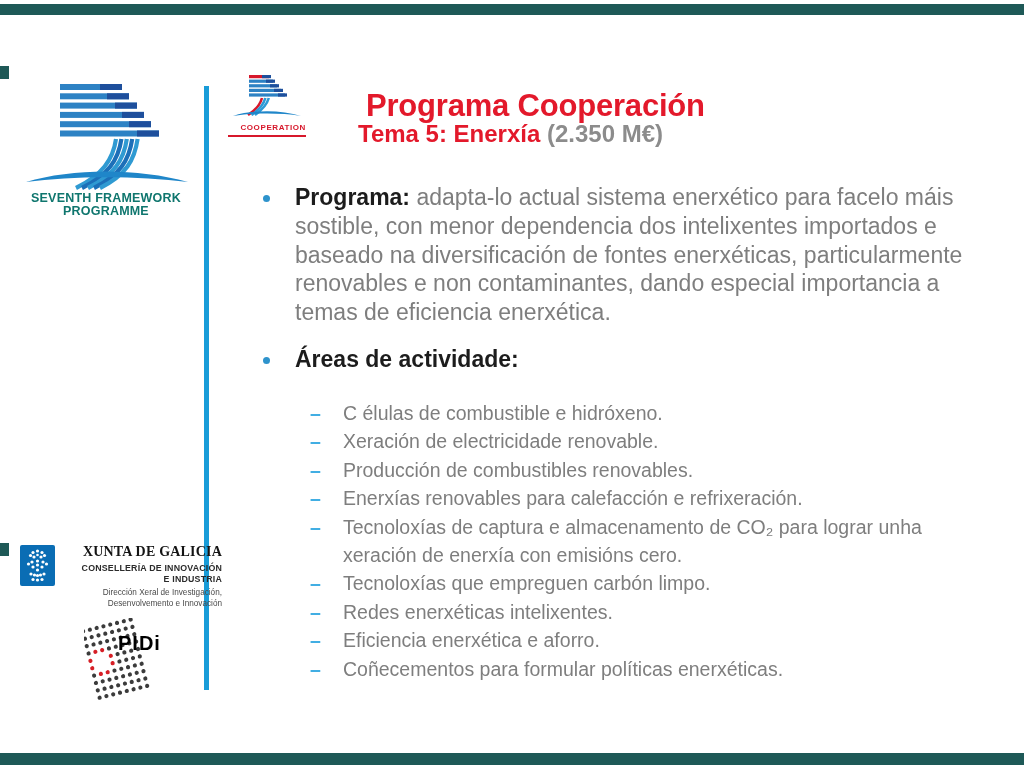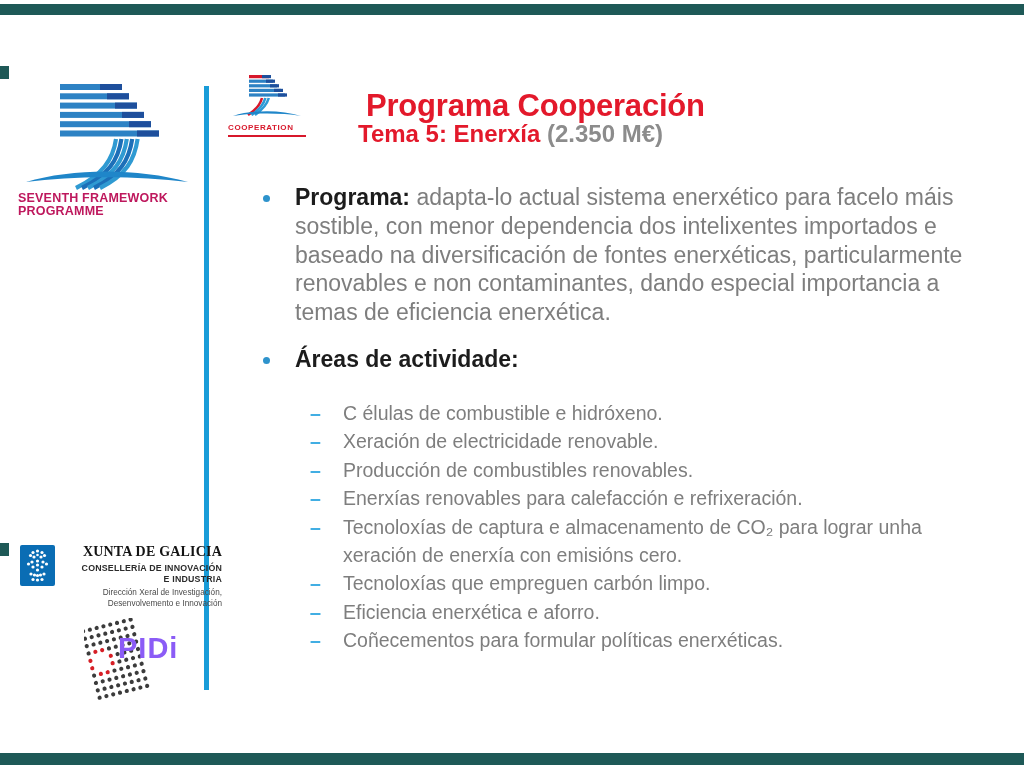--- a/index.html
+++ b/index.html
@@ -13,25 +13,25 @@
   .edge-square{position:absolute;left:0;width:9px;height:13px;background:#1e5957;}
   .edge-square.sq1{top:66px;}
   .edge-square.sq2{top:543px;}
 
   
   .vline{position:absolute;left:204px;top:86px;width:5px;height:604px;background:#199cd8;}
 
   
   .fp7{position:absolute;left:18px;top:82px;width:176px;}
   .fp7 svg{display:block;}
-  .fp7-text{margin-top:2px;color:#be185d;font-weight:bold;
+  .fp7-text{margin-top:2px;text-align:center;color:#0f766e;font-weight:bold;
             font-size:12.5px;line-height:13px;letter-spacing:.2px;}
 
   
-  .coop{position:absolute;left:228px;top:74px;width:78px;text-align:left;}
+  .coop{position:absolute;left:228px;top:74px;width:78px;text-align:right;}
   .coop svg{display:block;margin:0 auto;}
   .coop-label{color:#d7182b;font-weight:bold;font-size:8px;letter-spacing:.6px;margin-top:3px;}
   .coop-rule{height:2px;background:#d7182b;margin-top:3px;}
 
   
   .title{position:absolute;left:358px;top:80px;margin:8px;color:#e3192b;font-weight:bold;
          font-size:31px;line-height:36px;letter-spacing:-.2px;}
   .subtitle{position:absolute;left:358px;top:119px;margin:0;font-size:24px;line-height:30px;font-weight:bold;}
   .subtitle .st-strong{color:#e3192b;}
   .subtitle .st-amount{color:#8c8c8c;}
@@ -58,22 +58,22 @@
   .x1{font-size:14px;font-weight:bold;color:#141414;letter-spacing:.2px;line-height:16px;
       font-family:"Liberation Serif","DejaVu Serif",serif;}
   .x2{font-size:8.8px;font-weight:bold;color:#2b2b2b;line-height:11px;letter-spacing:.2px;}
   .x3{font-size:8.2px;color:#4a4a4a;line-height:10.5px;}
   .x2.first{margin-top:3px;}
   .x3.first{margin-top:3px;}
 
   
   .pidi{position:absolute;left:84px;top:618px;width:140px;height:84px;}
   .pidi svg{position:absolute;left:0;top:0;}
-  .pidi-text{position:absolute;left:34px;top:14px;color:#8b5cf6;font-weight:800;
-             font-size:29px;letter-spacing:1px;}
+  .pidi-text{position:absolute;left:34px;top:14px;color:#000000;font-weight:800;
+             font-size:20px;letter-spacing:1px;}
 </style>
 </head>
 <body>
 
 <div class="slide">
 
   <div class="bar top"></div>
   <div class="bar bottom"></div>
   <div class="edge-square sq1"></div>
   <div class="edge-square sq2"></div>
@@ -153,21 +153,21 @@
     <p><span class="lbl">Áreas de actividade:</span></p>
   </div>
 
   <ul class="activities">
     <li><span class="dash">–</span><span>C élulas de combustible e hidróxeno.</span></li>
     <li><span class="dash">–</span><span>Xeración de electricidade renovable.</span></li>
     <li><span class="dash">–</span><span>Producción de combustibles renovables.</span></li>
     <li><span class="dash">–</span><span>Enerxías renovables para calefacción e refrixeración.</span></li>
     <li><span class="dash">–</span><span>Tecnoloxías de captura e almacenamento de CO₂ para lograr unha xeración de enerxía con emisións cero.</span></li>
     <li><span class="dash">–</span><span>Tecnoloxías que empreguen carbón limpo.</span></li>
-    <li><span class="dash">–</span></li>
+    <li><span class="dash">–</span><span>Redes enerxéticas intelixentes.</span></li>
     <li><span class="dash">–</span><span>Eficiencia enerxética e aforro.</span></li>
     <li><span class="dash">–</span><span>Coñecementos para formular políticas enerxéticas.</span></li>
   </ul>
 
   <div class="xunta">
     <svg width="35" height="41" viewBox="0 0 35 41">
       <rect x="0" y="0" width="35" height="41" rx="2" fill="#0a6db4"></rect>
       <g fill="#ffffff">
         <circle cx="17.5" cy="6" r="1.6"></circle>
           <circle cx="13" cy="7.5" r="1.6"></circle>

